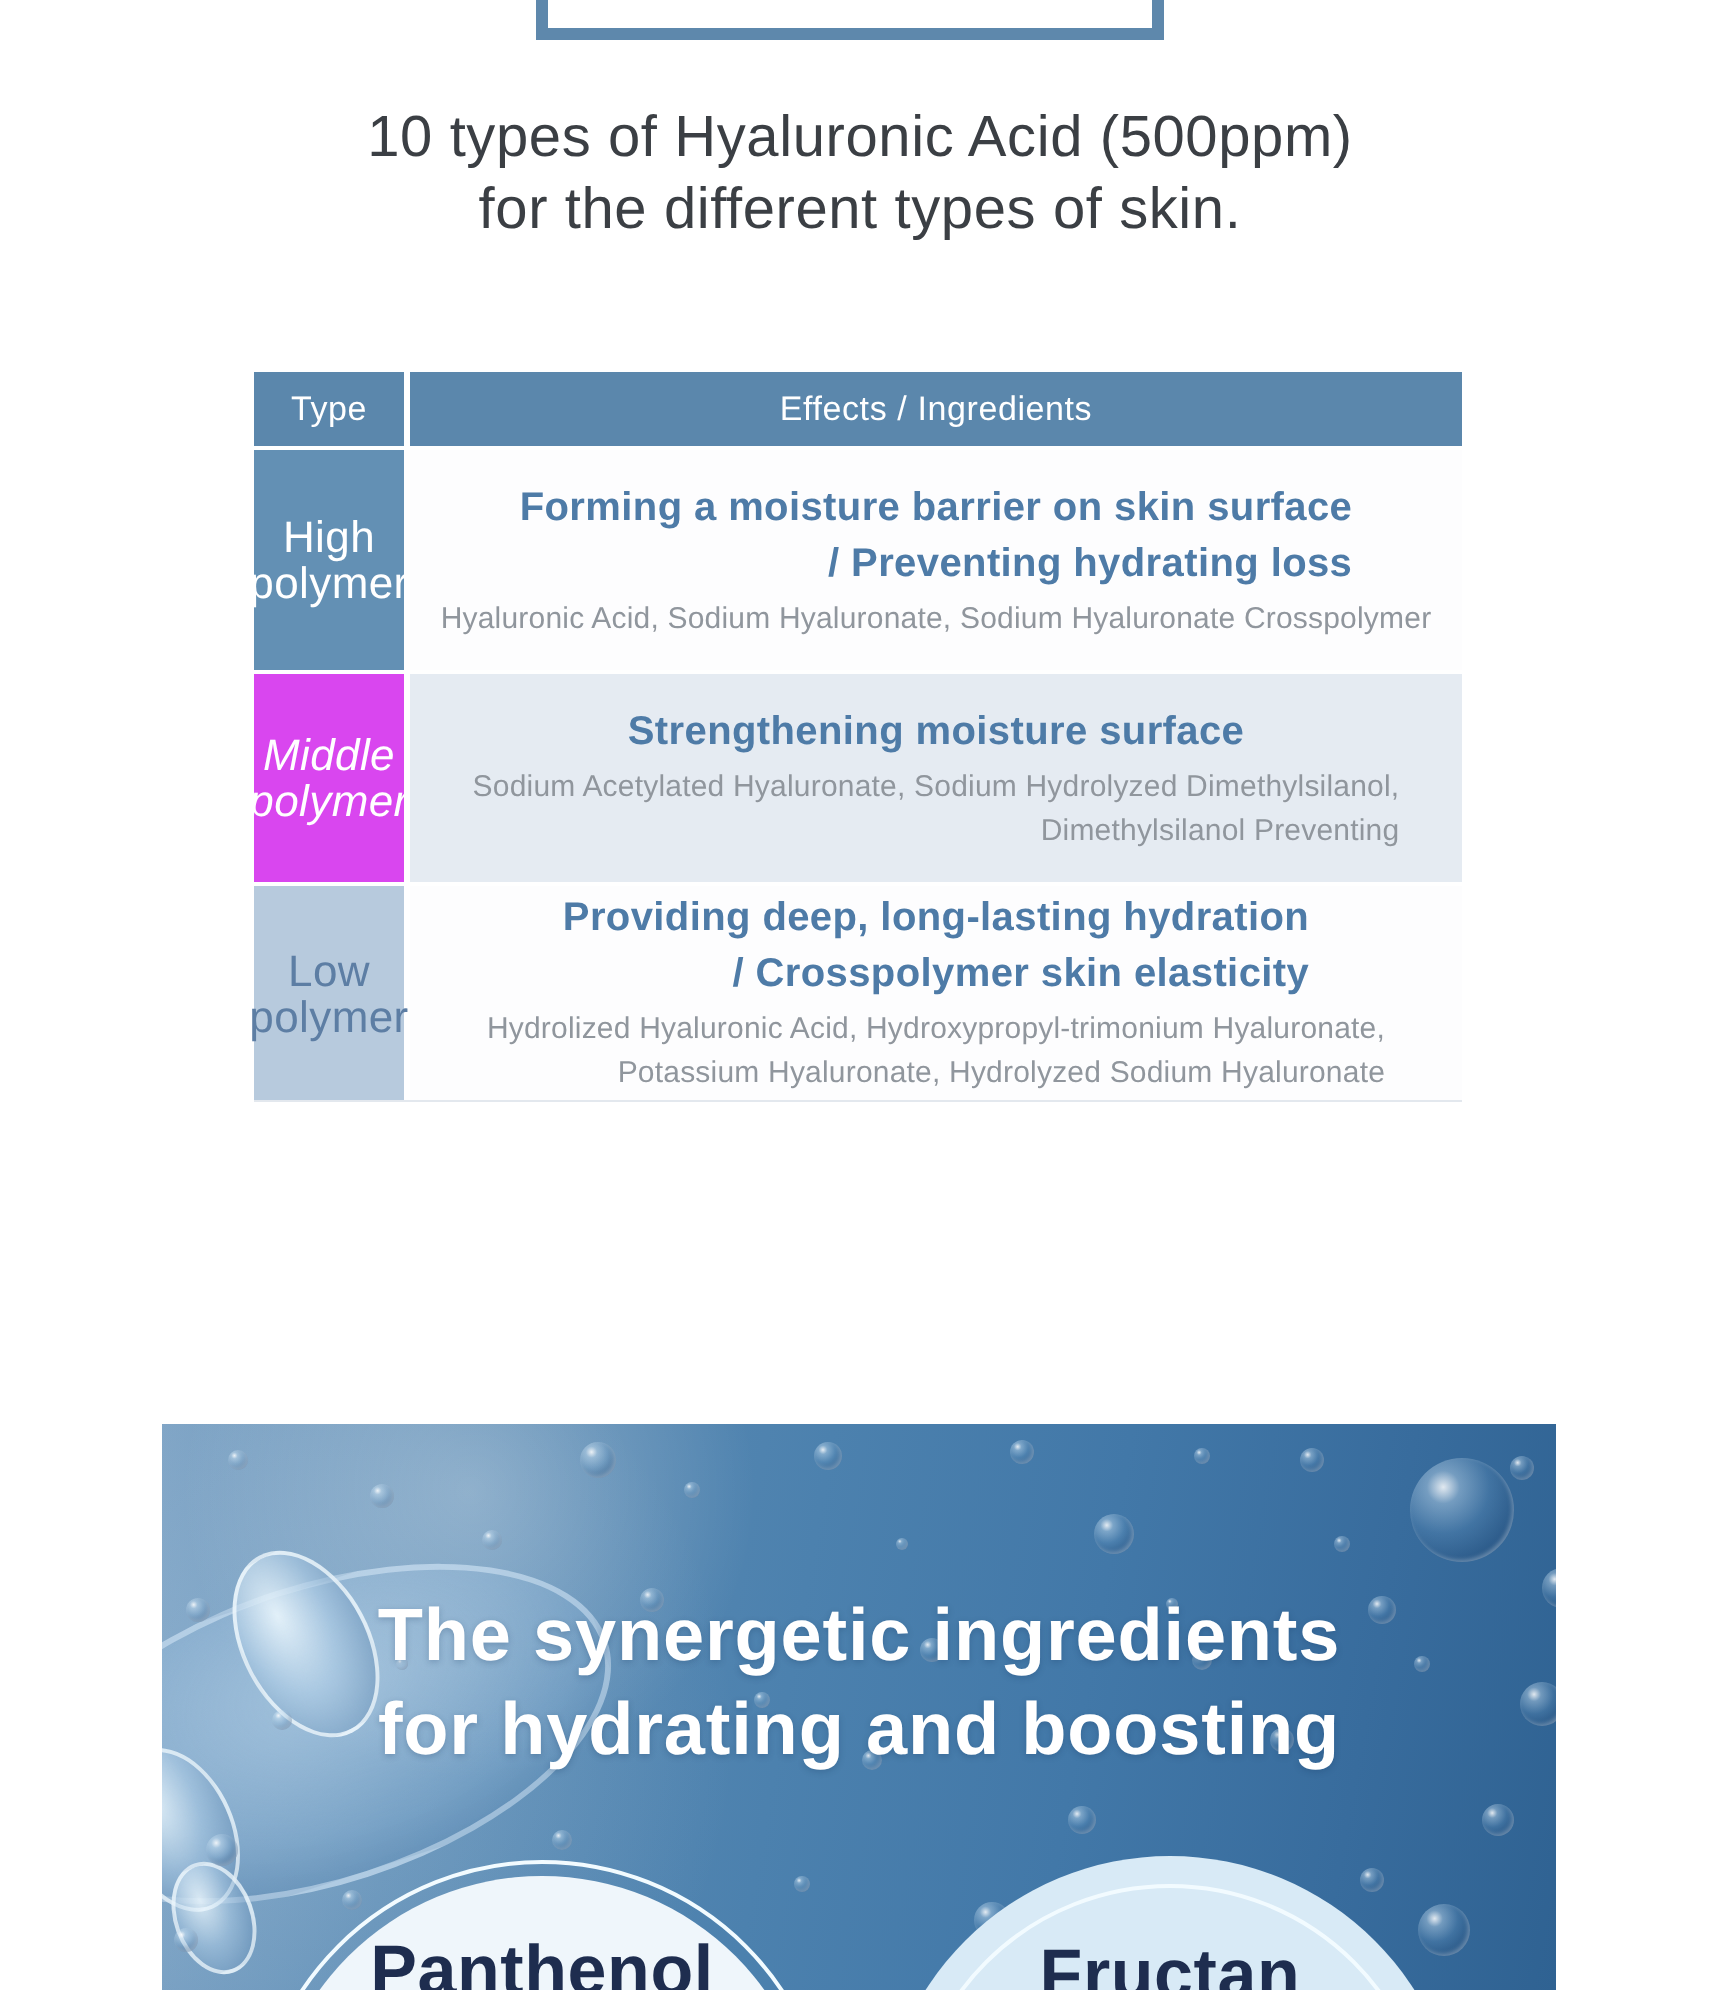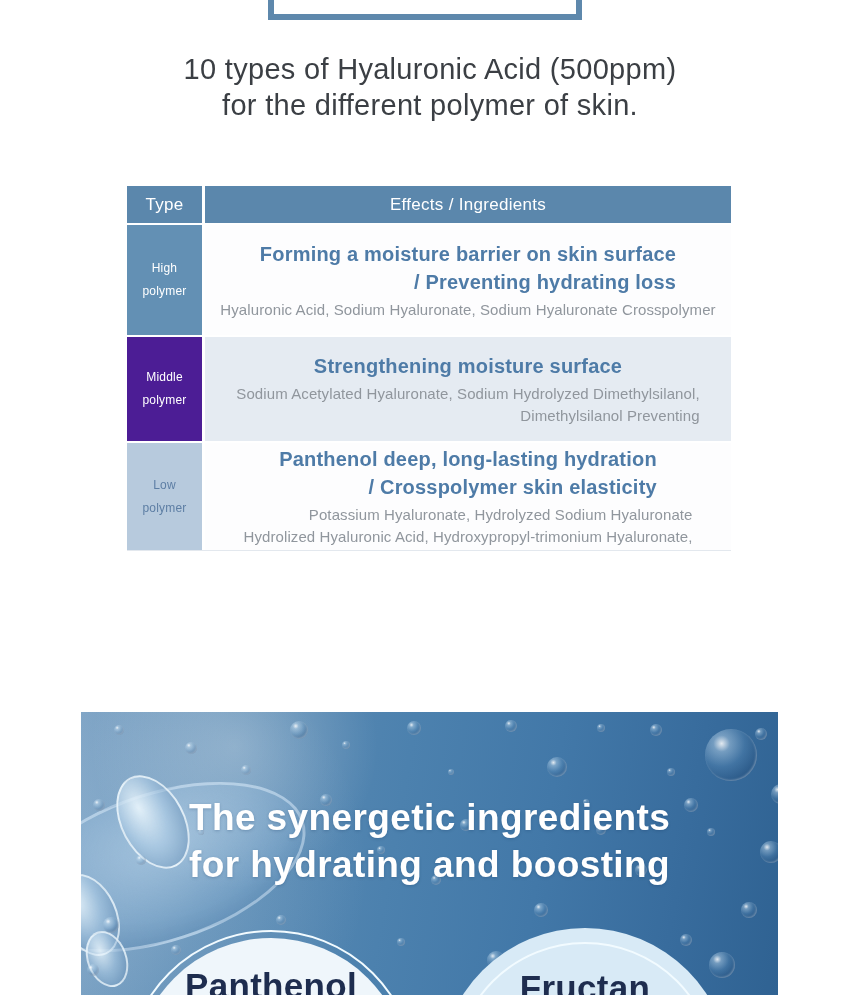--- a/index.html
+++ b/index.html
@@ -20,21 +20,21 @@
   }
   
   .ha-table{
     position:absolute;left:127px;top:186px;width:604px;
     display:grid;grid-template-columns:75px 526px;
     grid-template-rows:37px 110px 104px 107px;
     gap:2px 3px;background:#ffffff;
   }
   .cell{display:flex;flex-direction:column;align-items:center;justify-content:center;box-sizing:border-box;text-align:right;}
   .th{background:#5b87ac;color:#ffffff;font-size:17px;letter-spacing:.3px;}
-  .type-cell{font-size:12px;line-height:23px;text-align:center;letter-spacing:.2px;}
+  .type-cell{font-size:22px;line-height:23px;text-align:center;letter-spacing:.2px;}
   .effect-cell{padding:4px 10px;}
   .effect-title{font-size:20px;line-height:28px;font-weight:bold;color:#4e7ba7;letter-spacing:.2px;}
   .ingredients{font-size:15px;line-height:22px;color:#90969d;margin-top:3px;letter-spacing:.1px;}
   .table-underline{position:absolute;left:127px;top:550px;width:604px;height:1px;background:#e3e8ee;}
   
   .banner{
     position:absolute;left:81px;top:712px;width:697px;height:283px;overflow:hidden;
     background:
       radial-gradient(circle at 22% 12%, rgba(255,255,255,.28) 0%, rgba(255,255,255,0) 24%),
       radial-gradient(circle at 8% 55%, rgba(190,215,235,.30) 0%, rgba(190,215,235,0) 35%),
@@ -89,65 +89,65 @@
 </style>
 </head>
 <body>
 
 <div class="page">
 
   <div class="top-box"></div>
 
   <div class="heading">
     <div>10 types of Hyaluronic Acid (500ppm)</div>
-    <div>for the different polymer of skin.</div>
+    <div>for the different types of skin.</div>
   </div>
 
   <div class="ha-table">
     <div class="cell th">Type</div>
     <div class="cell th">Effects / Ingredients</div>
 
   <div class="cell type-cell" style="background: rgb(99, 144, 180); color: rgb(255, 255, 255);">
         <div>High</div>
         <div>polymer</div>
       </div>
       <div class="cell effect-cell" style="background: rgb(253, 253, 254);">
         <div class="effect-title">
           <div>Forming a moisture barrier on skin surface</div>
           <div>/ Preventing hydrating loss</div>
         </div>
         <div class="ingredients">
           <div>Hyaluronic Acid, Sodium Hyaluronate, Sodium Hyaluronate Crosspolymer</div>
         </div>
       </div>
-      <div class="cell type-cell" style="background: #4c1d95; color: rgb(255, 255, 255);">
+      <div class="cell type-cell" style="background: #d946ef; color: rgb(255, 255, 255); font-style: italic;">
         <div>Middle</div>
         <div>polymer</div>
       </div>
       <div class="cell effect-cell" style="background: rgb(229, 235, 242);">
         <div class="effect-title">
           <div>Strengthening moisture surface</div>
         </div>
         <div class="ingredients">
           <div>Sodium Acetylated Hyaluronate, Sodium Hydrolyzed Dimethylsilanol,</div>
           <div>Dimethylsilanol Preventing</div>
         </div>
       </div>
       <div class="cell type-cell" style="background: rgb(183, 202, 221); color: rgb(93, 126, 164);">
         <div>Low</div>
         <div>polymer</div>
       </div>
       <div class="cell effect-cell" style="background: rgb(253, 253, 254);">
         <div class="effect-title">
-          <div>Panthenol deep, long-lasting hydration</div>
+          <div>Providing deep, long-lasting hydration</div>
           <div>/ Crosspolymer skin elasticity</div>
         </div>
         <div class="ingredients">
+          <div>Hydrolized Hyaluronic Acid, Hydroxypropyl-trimonium Hyaluronate,</div>
           <div>Potassium Hyaluronate, Hydrolyzed Sodium Hyaluronate</div>
-          <div>Hydrolized Hyaluronic Acid, Hydroxypropyl-trimonium Hyaluronate,</div>
         </div>
       </div>
     </div>
   <div class="table-underline"></div>
 
   <div class="banner">
     <div class="droplet drop-a"></div>
     <div class="droplet drop-b"></div>
     <div class="droplet drop-c"></div>
     <div class="droplet drop-d"></div>

